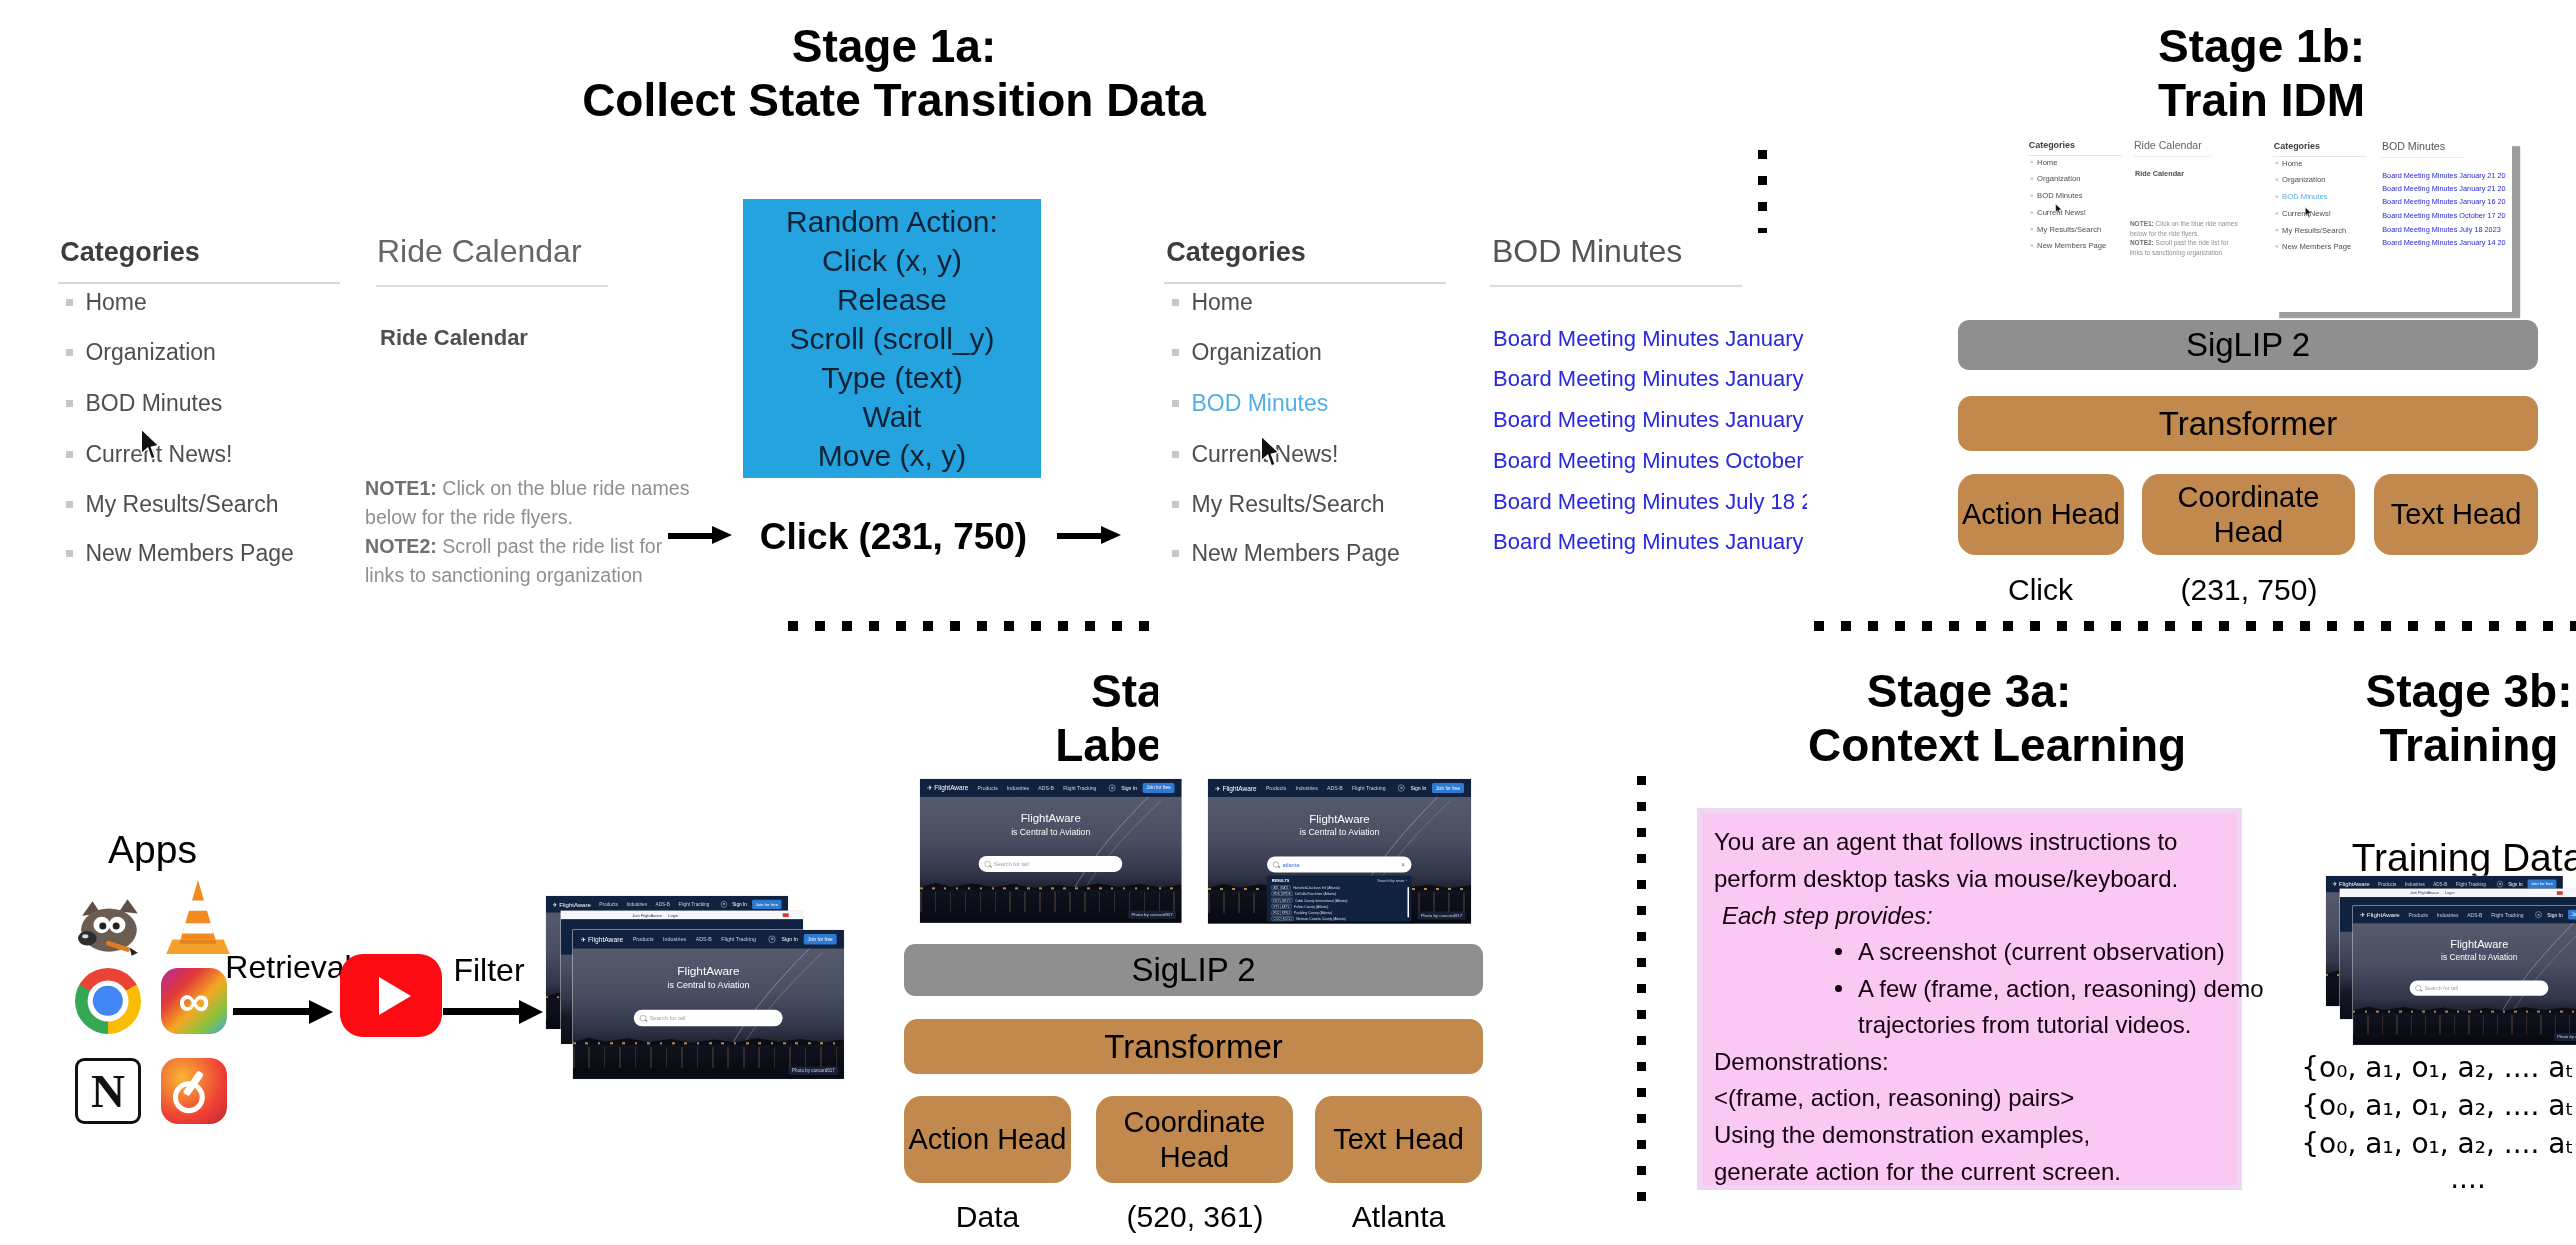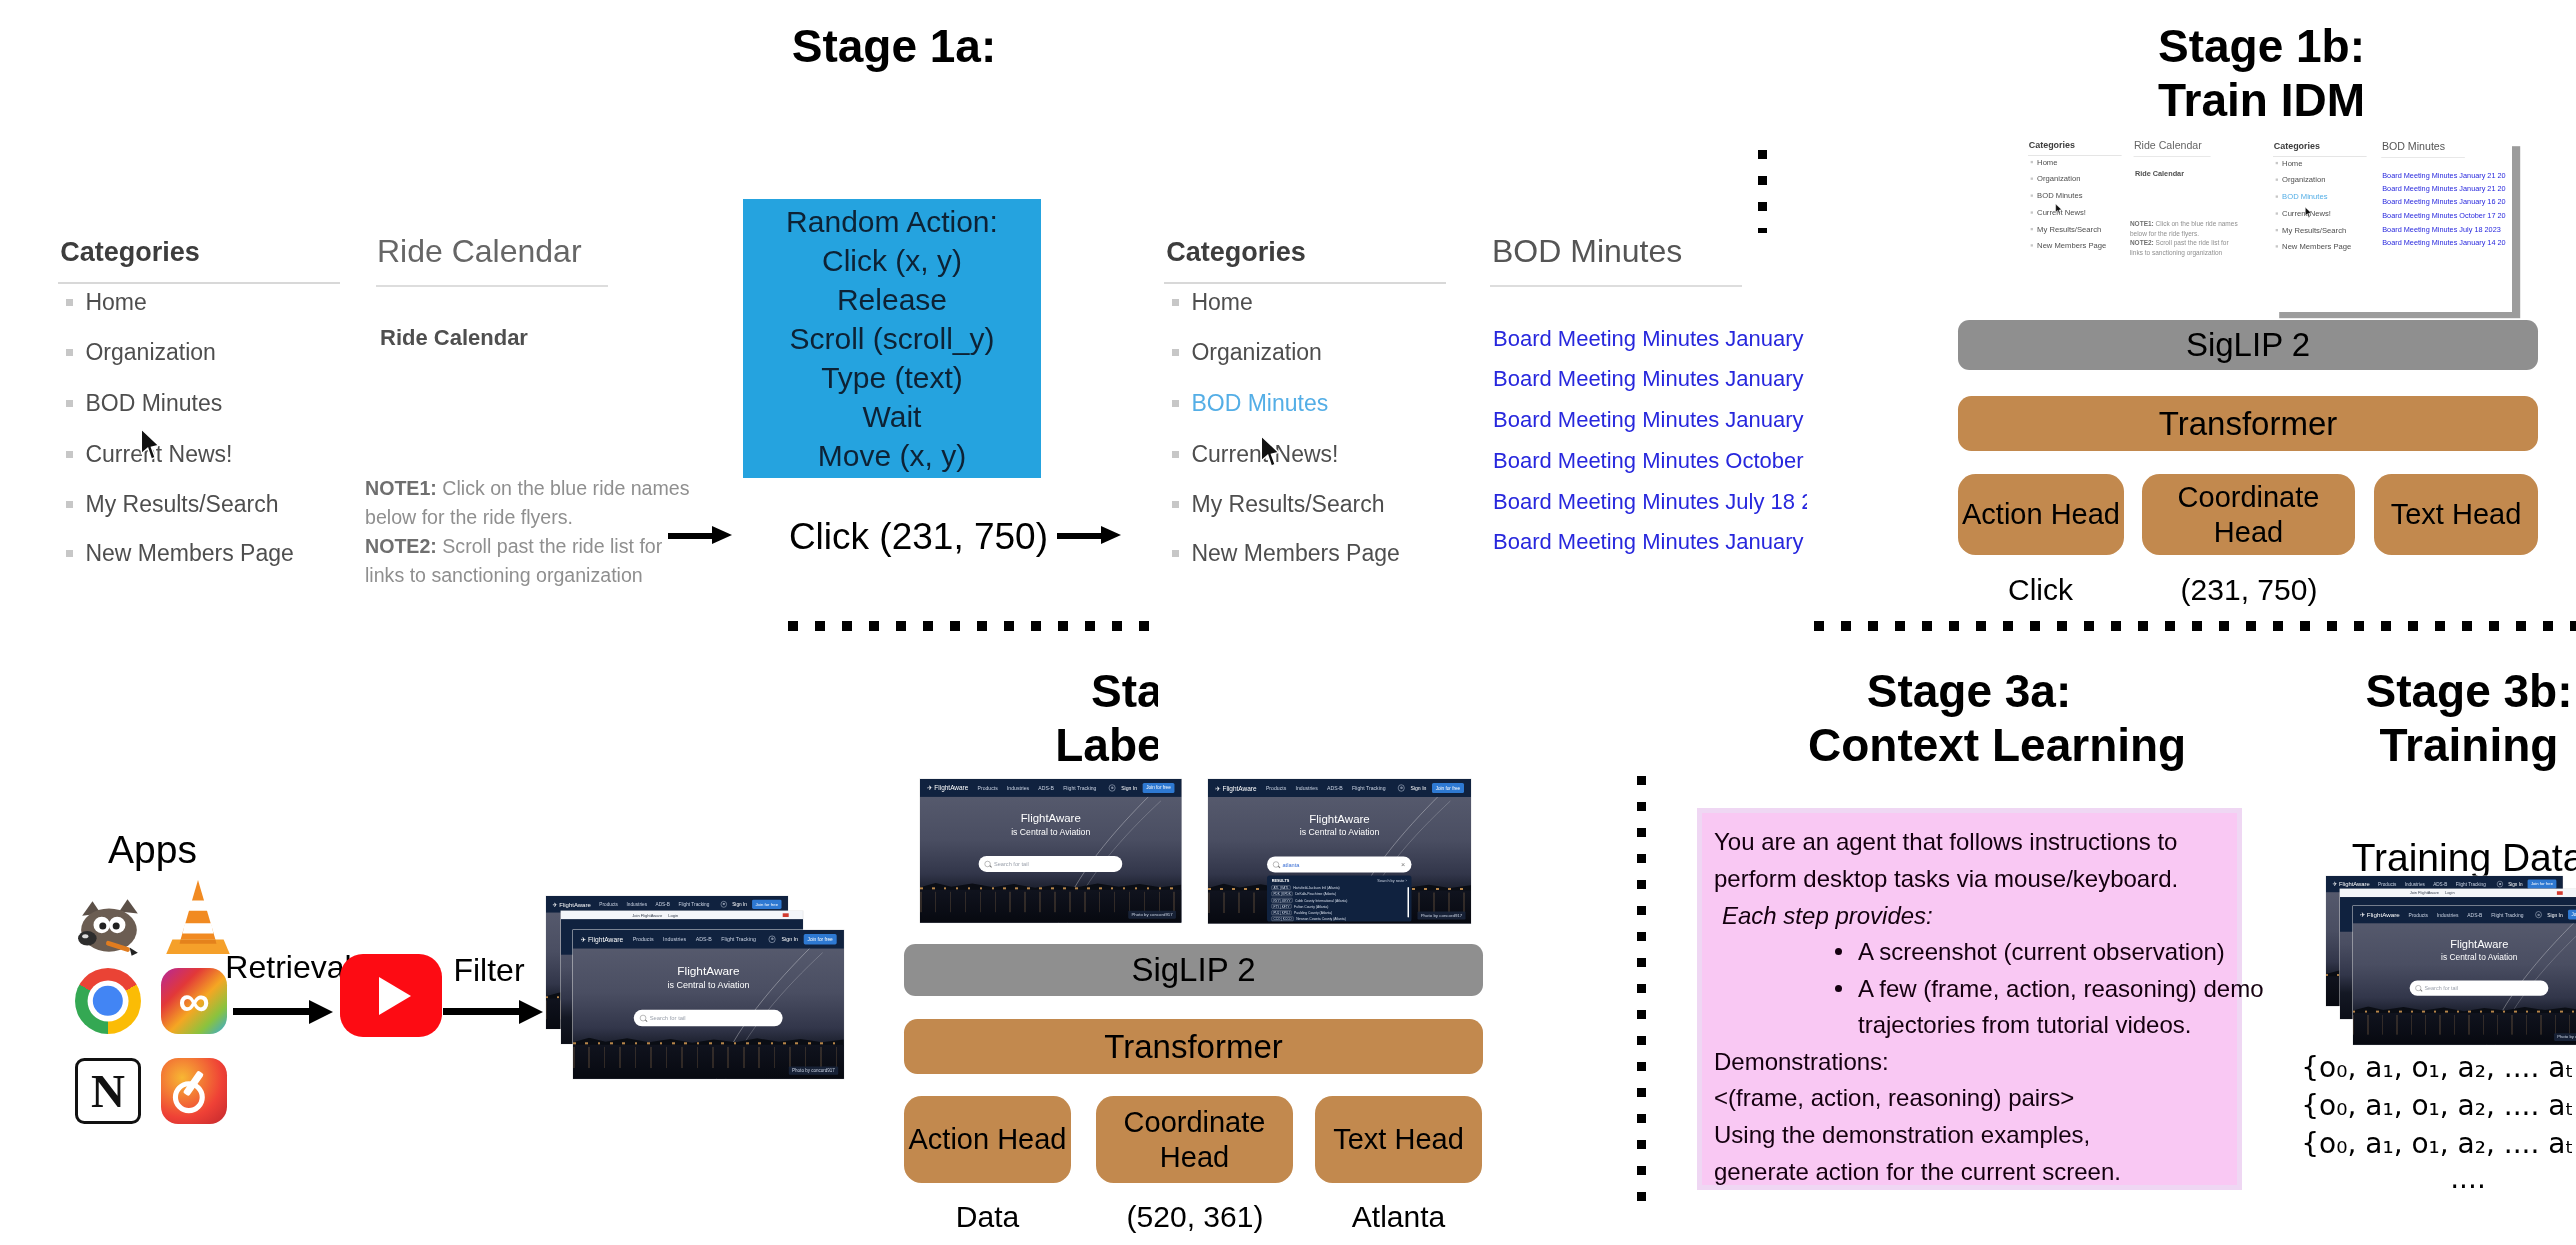--- a/index.html
+++ b/index.html
@@ -32,21 +32,21 @@
   .mini-shadow{box-shadow:8.2px 6.2px 0 #9c9c9c;}
   
   .action-box{position:absolute;left:743px;top:199px;width:298px;height:279px;background:#25a3df;
               color:#0d2235;font-size:30px;line-height:39px;text-align:center;
               display:flex;flex-direction:column;justify-content:center;}
   .arr{position:absolute;height:6.2px;background:#000;}
   .arr::after{content:"";position:absolute;right:-19.6px;top:-6.7px;border-left:20.6px solid #000;
               border-top:9.8px solid transparent;border-bottom:9.8px solid transparent;}
   .arr-lg{height:7.2px;}
   .arr-lg::after{right:-23px;top:-8.2px;border-left:24px solid #000;border-top:12px solid transparent;border-bottom:12px solid transparent;}
-  .sampled-action{position:absolute;font-size:37px;text-align:right;white-space:nowrap;}
+  .sampled-action{position:absolute;font-size:37px;text-align:center;white-space:nowrap;font-weight:bold;}
   
   .bar{position:absolute;display:flex;align-items:center;justify-content:center;font-size:33px;color:#000;text-align:center;}
   .bar-gray{background:#8f8f8f;border-radius:11.3px;}
   .bar-tan{background:#c2894e;border-radius:13.4px;}
   .head{font-size:29px;line-height:1.2;border-radius:17.5px;}
   .out-label{position:absolute;font-size:30px;text-align:center;white-space:nowrap;}
   
   .appico{position:absolute;}
   .chrome{border-radius:50%;background:conic-gradient(from -60deg,#ea4335 0 120deg,#fbbc05 0 240deg,#34a853 0 360deg);}
   .chrome .cwhite{position:absolute;left:50%;top:50%;width:62%;height:62%;transform:translate(-50%,-50%);border-radius:50%;background:#fff;}
@@ -117,20 +117,21 @@
 <body>
 
 <div class="canvas">
 
   <div class="hsep" style="left:59px;top:621px;width:2527px;"></div>
   <div class="vsep" style="left:1758px;top:150px;height:439px;"></div>
   <div class="vsep" style="left:1637px;top:750px;height:463px;"></div>
 
   <div class="stage-title" style="left:379px;top:18.5px;width:1030px;">
     <div>Stage 1a:</div>
+      <div>Collect State Transition Data</div>
   </div>
   <div class="stage-title" style="left:2004px;top:18.5px;width:515px;">
     <div>Stage 1b:</div>
       <div>Train IDM</div>
   </div>
   <div class="stage-title" style="left:81px;top:664px;width:670px;">
     <div>Stage 2a:</div>
       <div>Video Tutorial Retrieval</div>
   </div>
   <div class="stage-title" style="left:937px;top:664px;width:515px;">

